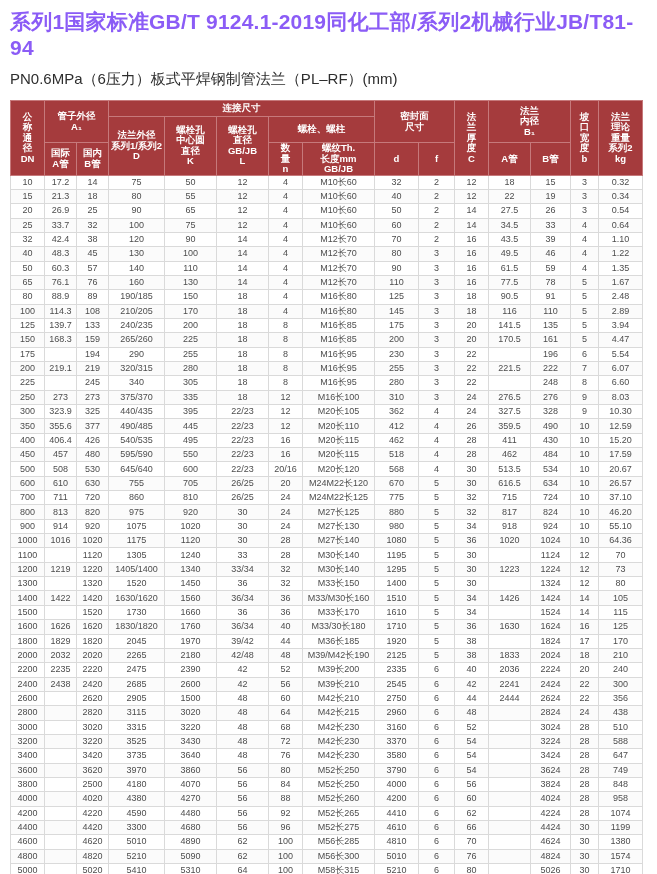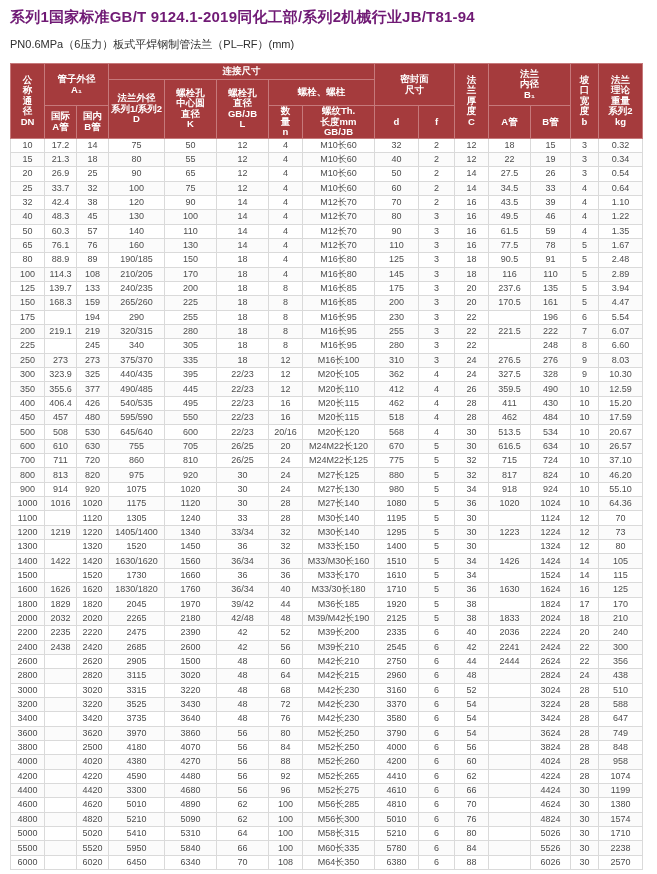--- a/index.html
+++ b/index.html
@@ -1,18 +1,18 @@
 <!DOCTYPE html>
 <html><head>
 <meta charset="utf-8">
 <style>
   html,body { margin:0; padding:0; background:#ffffff; }
   body { width:657px; height:874px; font-family:"Liberation Sans", sans-serif; overflow:hidden; }
-  .title { margin:8px 12px 0 10px; font-size:15px; font-weight:bold; color:#701a75; letter-spacing:0.2px; }
-  .subtitle { margin:10px 0 10px 10px; font-size:11px; color:#2e2e2e; }
+  .title { margin:8px 12px 0 10px; font-size:21px; font-weight:bold; color:#8b5cf6; letter-spacing:0.2px; }
+  .subtitle { margin:10px 0 10px 10px; font-size:15px; color:#2e2e2e; }
   table { border-collapse:collapse; table-layout:fixed; margin:11px 0 0 10px; width:632px; }
   thead th {
     background:#a53b3d; color:#ffffff; font-size:9.5px; font-weight:bold;
     border:1px solid #c6797b; padding:0; text-align:center; vertical-align:middle;
     white-space:pre-line; line-height:10.5px;
   }
   thead tr.h1 { height:16px; }
   thead tr.h2 { height:26px;margin-left:16px; }
   thead tr.h3 { height:30px;margin-left:15px; }
   tbody tr { height:14.35px; }
@@ -284,21 +284,21 @@
         <td>139.7</td>
         <td>133</td>
         <td>240/235</td>
         <td>200</td>
         <td>18</td>
         <td>8</td>
         <td>M16长85</td>
         <td>175</td>
         <td>3</td>
         <td>20</td>
-        <td>237.6</td>
+        <td>141.5</td>
         <td>135</td>
         <td>5</td>
         <td>3.94</td>
       </tr>
       <tr>
         <td>150</td>
         <td>168.3</td>
         <td>159</td>
         <td>265/260</td>
         <td>225</td>

